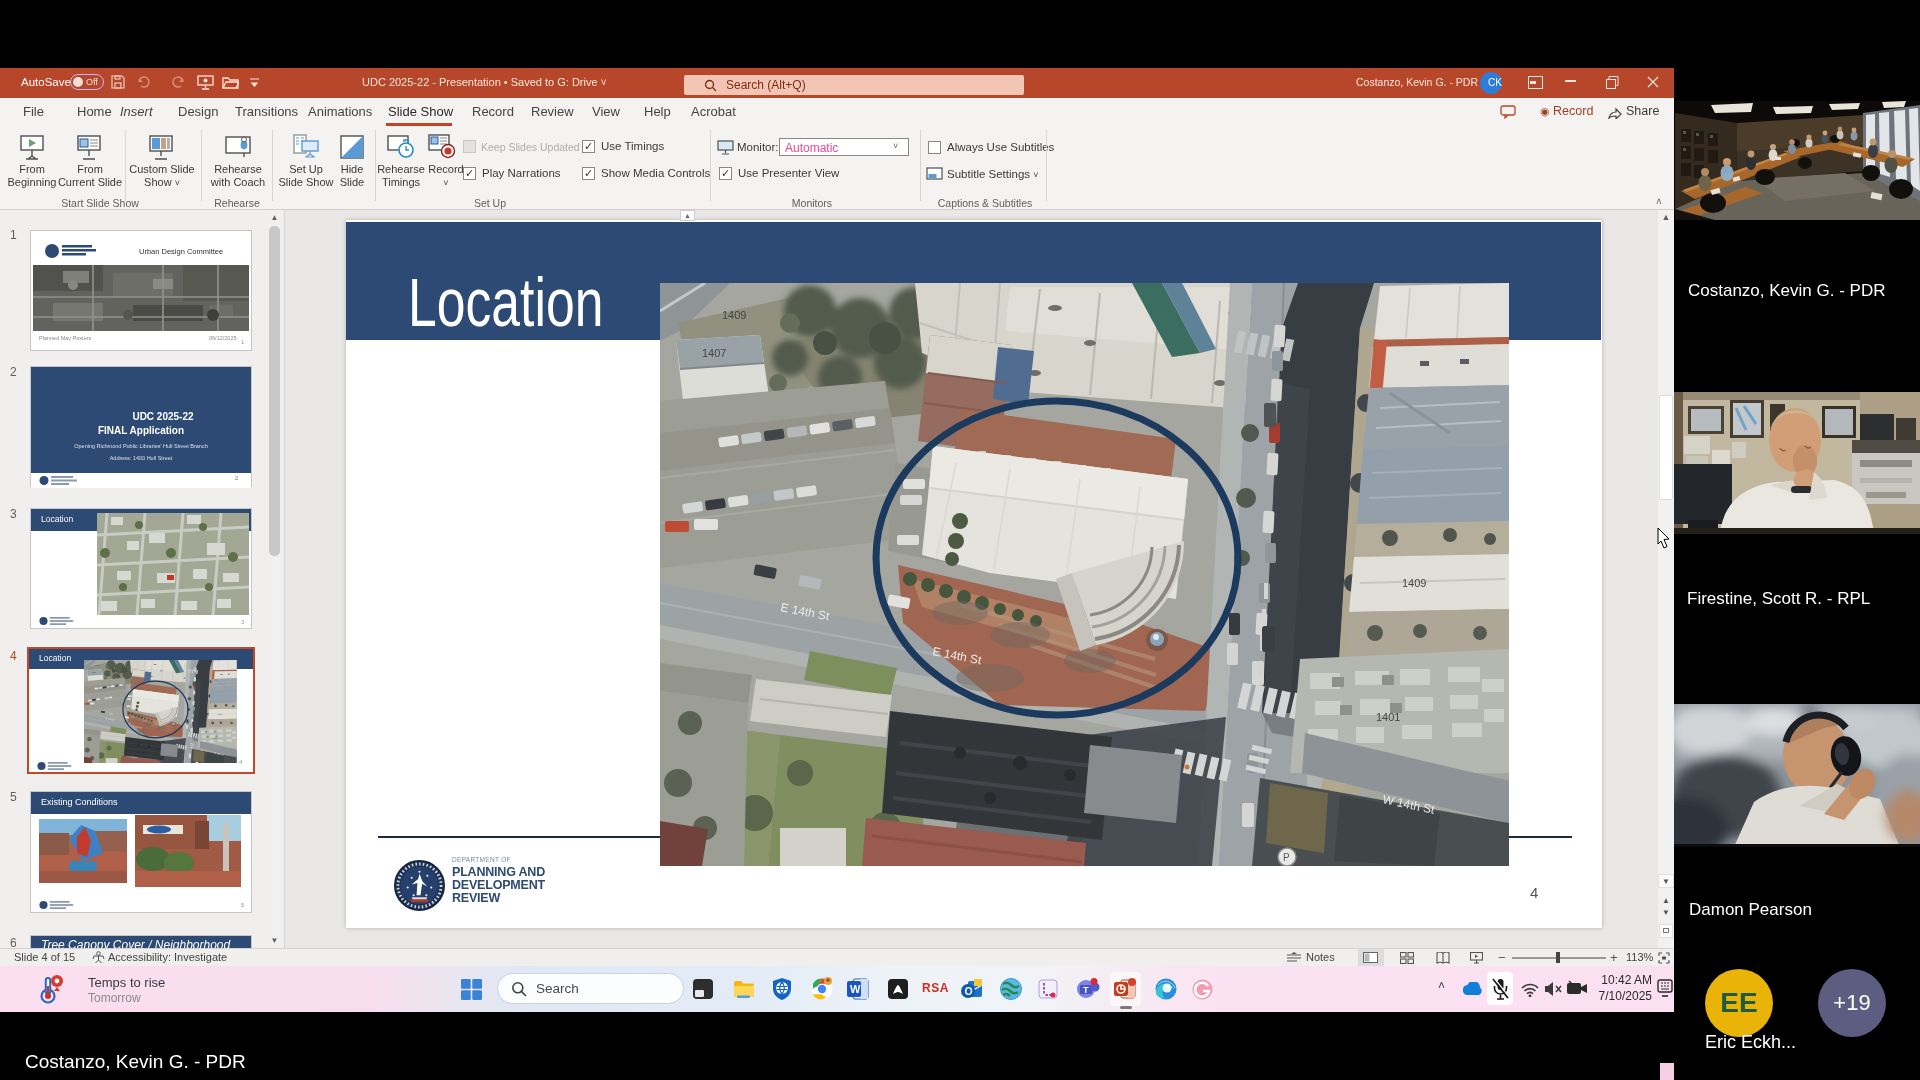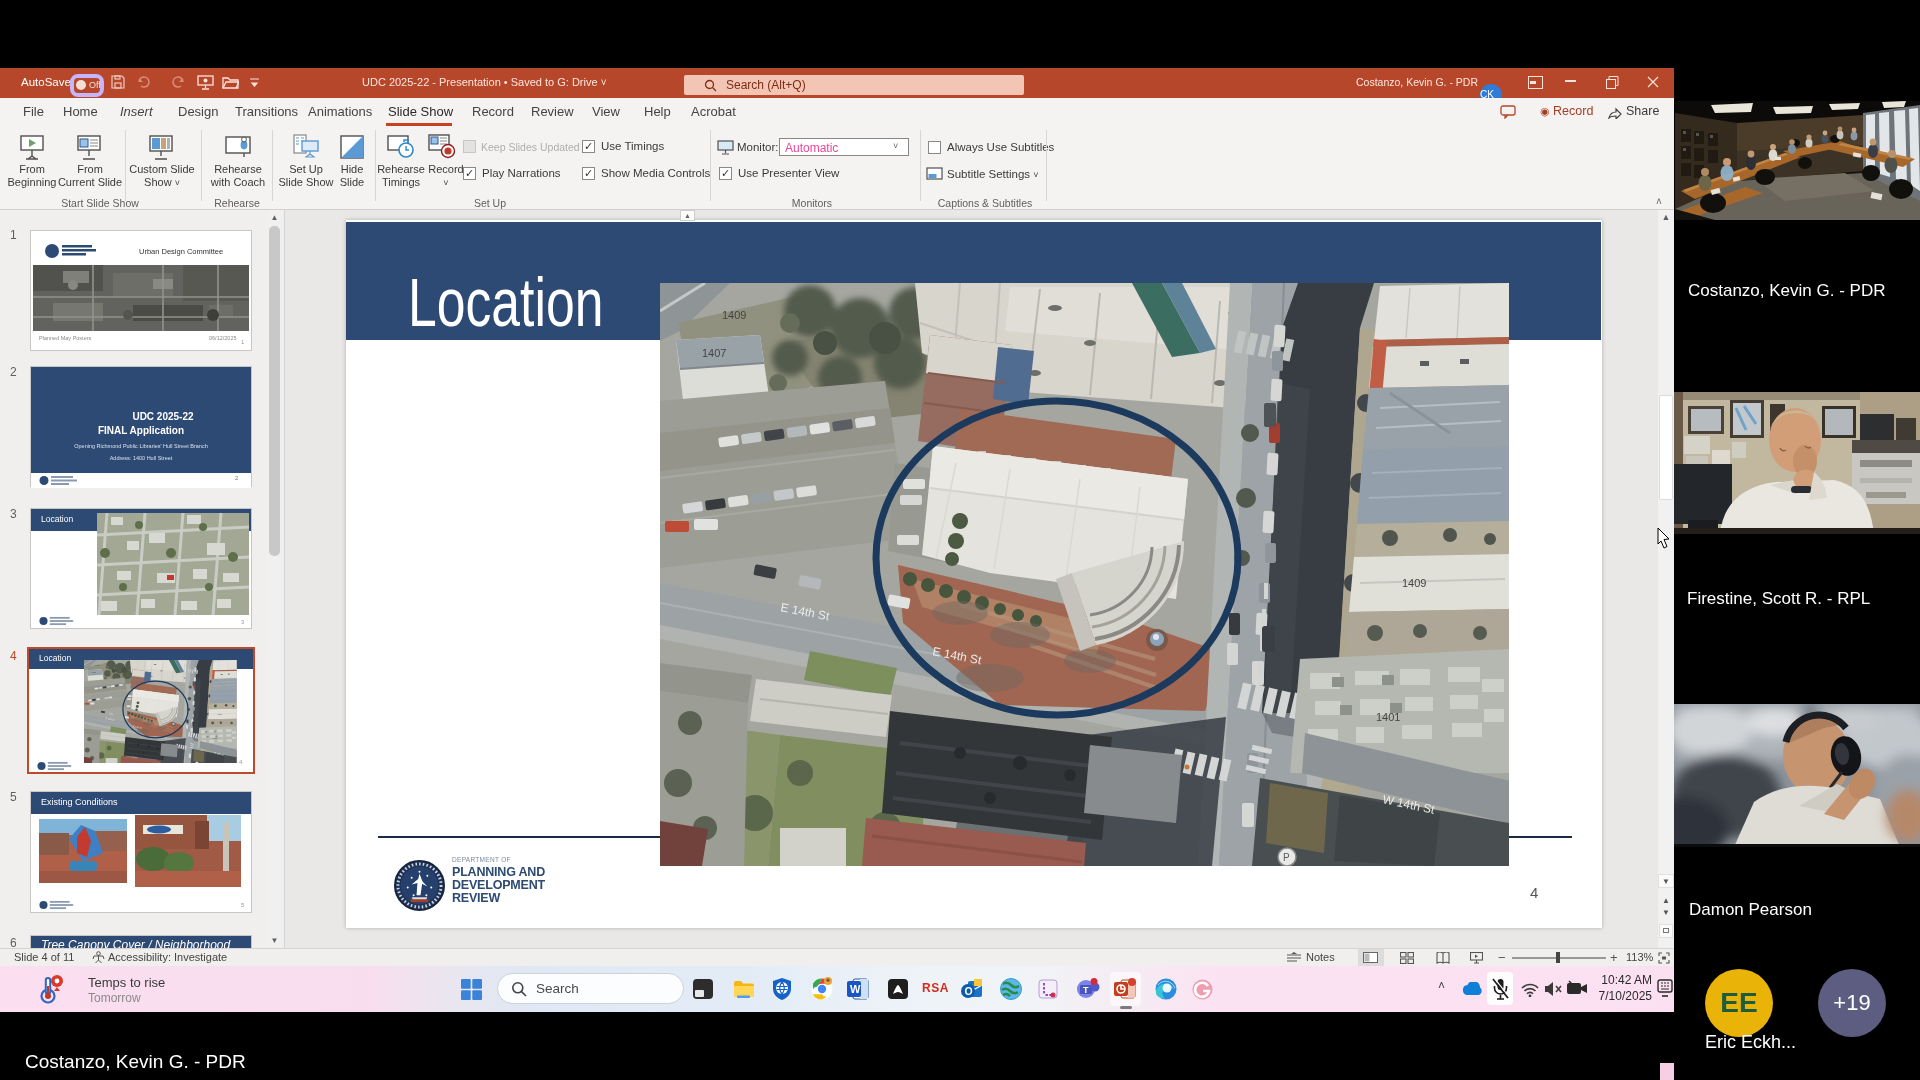--- a/index.html
+++ b/index.html
@@ -397,21 +397,21 @@
   <rect width="849" height="583" fill="#97a0a8" opacity="0.08"></rect>
 
   <ellipse cx="397" cy="275" rx="181" ry="157" fill="none" stroke="#1c3a5e" stroke-width="7"></ellipse>
 </symbol>
 </defs>
 </svg>
 <div id="root">
 
   <div class="abs" id="titlebar">
     <div class="abs" style="left:21px;top:8px;font-size:11.5px;">AutoSave</div>
-    <div class="abs" style="left:70px;top:6px;width:34px;height:23px;border:4px solid #c4b5fd;border-radius:8px;">
+    <div class="abs" style="left:70px;top:6px;width:34px;height:16px;border:1px solid #c4b5fd;border-radius:8px;">
       <div class="abs" style="left:2px;top:2px;width:10px;height:10px;border-radius:50%;background:#f4ded6;"></div>
       <div class="abs" style="left:15px;top:2px;font-size:9px;color:#f4ded6;">Off</div>
     </div>
     <svg class="abs" style="left:110px;top:6px;" width="16" height="16" viewBox="0 0 16 16">
         <path d="M2 2h10l2 2v10H2z" fill="none" stroke="#f0cabd" stroke-width="1.2"></path>
         <rect x="5" y="9" width="6" height="5" fill="none" stroke="#f0cabd" stroke-width="1.2"></rect>
         <rect x="5" y="2" width="5" height="3" fill="none" stroke="#f0cabd" stroke-width="1.2"></rect>
       </svg>
     <svg class="abs" style="left:136px;top:6px;opacity:.55" width="16" height="16" viewBox="0 0 16 16">
         <path d="M3 8a5 5 0 1 1 2 4" fill="none" stroke="#f0cabd" stroke-width="1.5"></path>
@@ -428,21 +428,21 @@
       </svg>
     <svg class="abs" style="left:222px;top:7px;" width="17" height="15" viewBox="0 0 17 15">
         <path d="M1 3h5l2 2h8v8H1z" fill="none" stroke="#fbe2da" stroke-width="1.3"></path>
         <path d="M1 13l3-6h13l-3 6" fill="none" stroke="#fbe2da" stroke-width="1.3"></path>
       </svg>
     <svg class="abs" style="left:249px;top:10px;" width="11" height="10" viewBox="0 0 11 10">
         <path d="M1 1h9M3 5l2.5 3L8 5z" stroke="#fbe2da" stroke-width="1.2" fill="#fbe2da"></path>
       </svg>
     <div class="abs" style="left:362px;top:8px;font-size:11px;color:#fde5dd;">UDC 2025-22 - Presentation • Saved to G: Drive <span style="font-size:10px;">˅</span></div>
     <div class="abs" style="left:1356px;top:8px;font-size:10.5px;color:#fde5dd;">Costanzo, Kevin G. - PDR</div>
-    <div class="abs" style="left:1480px;top:16px;width:22px;height:22px;border-radius:50%;background:#2f7bd8;color:#fff;font-size:10px;text-align:left;line-height:22px;">CK</div>
+    <div class="abs" style="left:1480px;top:4px;width:22px;height:22px;border-radius:50%;background:#2f7bd8;color:#fff;font-size:10px;text-align:right;line-height:22px;">CK</div>
     <svg class="abs" style="left:1528px;top:8px;" width="15" height="13" viewBox="0 0 15 13">
         <rect x="0.5" y="0.5" width="14" height="12" fill="none" stroke="#fbe2da"></rect>
         <rect x="2" y="5" width="6" height="3" fill="#fbe2da"></rect>
       </svg>
     <div class="abs" style="left:1565px;top:12px;width:11px;height:1.5px;background:#fbe2da;"></div>
     <svg class="abs" style="left:1606px;top:8px;" width="13" height="13" viewBox="0 0 13 13">
         <rect x="0.5" y="3.5" width="9" height="9" fill="none" stroke="#fbe2da"></rect>
         <path d="M3 3.5V.5h9v9h-3" fill="none" stroke="#fbe2da"></path>
       </svg>
     <svg class="abs" style="left:1647px;top:8px;" width="12" height="12" viewBox="0 0 12 12">
@@ -452,21 +452,21 @@
       <svg class="abs" style="left:20px;top:4px;" width="13" height="13" viewBox="0 0 13 13">
           <circle cx="5.5" cy="5.5" r="4" fill="none" stroke="#7e2d14" stroke-width="1.3"></circle>
           <path d="M8.5 8.5L12 12" stroke="#7e2d14" stroke-width="1.3"></path>
         </svg>
       <div class="abs" style="left:42px;top:3px;font-size:12px;color:#7e2d14;">Search (Alt+Q)</div>
     </div>
   </div>
 
   <div class="abs" id="tabrow">
     <div class="tab" style="left:23px;">File</div>
-    <div class="tab" style="left:63px;">Home</div>
+    <div class="tab" style="left:77px;">Home</div>
     <div class="tab" style="left:120px;font-style:italic;">Insert</div>
     <div class="tab" style="left:178px;">Design</div>
     <div class="tab" style="left:235px;">Transitions</div>
     <div class="tab" style="left:308px;">Animations</div>
     <div class="tab" style="left:388px;color:#2b2a29;">Slide Show</div>
     <div class="abs" style="left:386px;top:25px;width:66px;height:3px;background:#c8421f;"></div>
     <div class="tab" style="left:472px;">Record</div>
     <div class="tab" style="left:531px;">Review</div>
     <div class="tab" style="left:592px;">View</div>
     <div class="tab" style="left:644px;">Help</div>
@@ -798,21 +798,21 @@
         <div class="abs" style="left:2px;top:686px;width:12px;height:10px;color:#555;font-size:8px;text-align:center;line-height:10px;">▲</div>
         <div class="abs" style="left:2px;top:698px;width:12px;height:10px;color:#555;font-size:8px;text-align:center;line-height:10px;">▼</div>
         <div class="abs" style="left:1px;top:714px;width:14px;height:14px;background:#fafafa;border:1px solid #e0e0e0;">
             <div style="margin:3px auto;width:6px;height:5px;border:1px solid #777;"></div>
           </div>
       </div>
     </div>
   </div>
 
   <div class="abs" id="statusbar">
-    <div class="abs" style="left:14px;top:2px;">Slide 4 of 11</div>
+    <div class="abs" style="left:14px;top:2px;">Slide 4 of 15</div>
     <svg class="abs" style="left:92px;top:2px;" width="13" height="13" viewBox="0 0 13 13">
         <circle cx="6.5" cy="2.5" r="1.8" fill="none" stroke="#555" stroke-width="1"></circle>
         <path d="M2 5h9M6.5 5v4M6.5 9l-3 3M6.5 9l3 3M2 5L1 8M11 5l1 3" stroke="#555" stroke-width="1" fill="none"></path>
       </svg>
     <div class="abs" style="left:108px;top:2px;">Accessibility: Investigate</div>
     <svg class="abs" style="left:1286px;top:3px;" width="16" height="12" viewBox="0 0 16 12">
         <path d="M1 3h14M1 6h14M1 9h10" stroke="#555" stroke-width="1.2"></path>
         <path d="M8 0l-3 2h6z" fill="#555"></path>
       </svg>
     <div class="abs" style="left:1306px;top:2px;">Notes</div>

